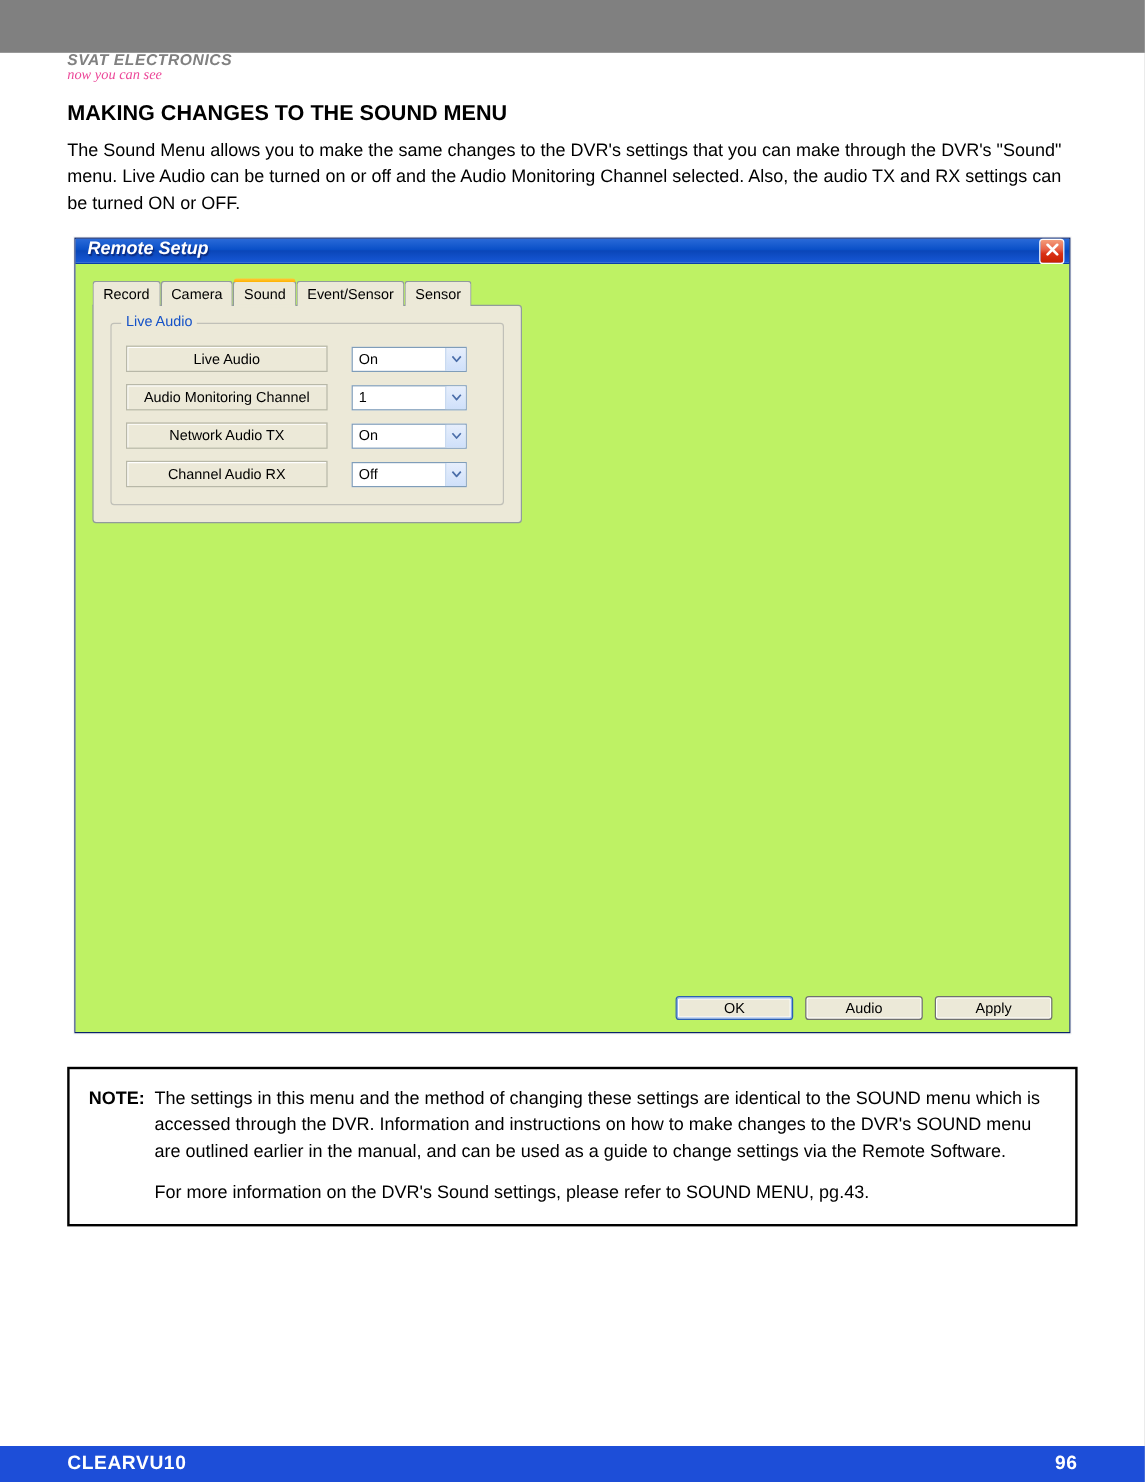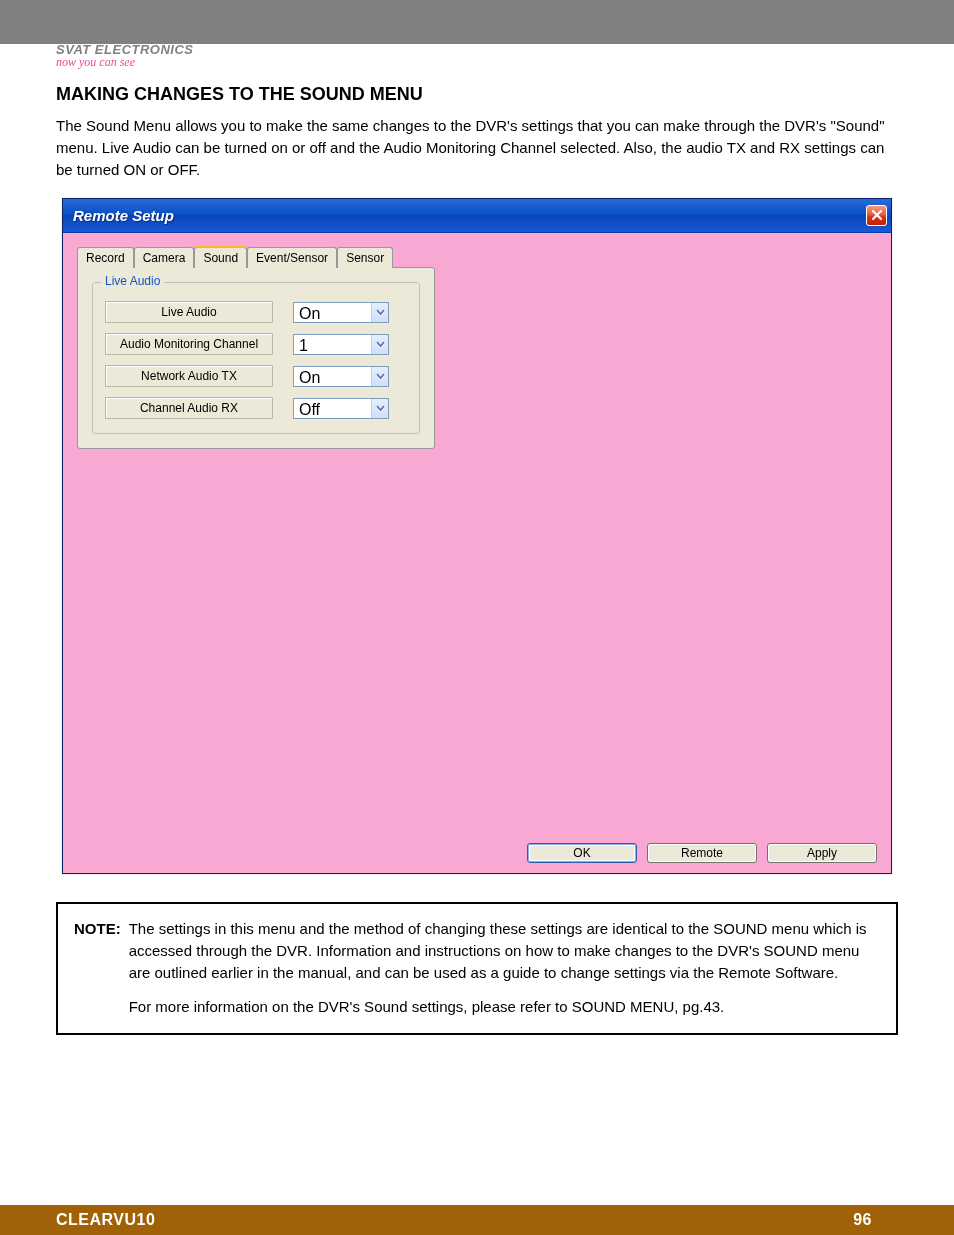--- a/index.html
+++ b/index.html
@@ -60,23 +60,22 @@
     }
     
     .dialog {
       border: 1px solid #0a246a;
       width: 830px;
       margin: 0 auto;
       box-shadow: 0 0 0 1px rgba(0,0,0,0.05);
     }
     .titlebar {
       display: flex;
-      align-items: center;
       justify-content: space-between;
-      height: 34px;
+      height: 21px;
       padding: 0 4px 0 10px;
       background: linear-gradient(to bottom, #2a6ad8 0%, #0a50c8 45%, #0a46b8 50%, #1758d6 100%);
       border-bottom: 1px solid #0840a8;
     }
     .titlebar-title {
       color: #fff;
       font-family: Tahoma, Arial, sans-serif;
       font-weight: bold;
       font-size: 15px;
       text-shadow: 1px 1px 1px rgba(10,20,80,0.6);
@@ -88,21 +87,21 @@
       border-radius: 3px;
       background: linear-gradient(to bottom, #f49c7a 0%, #e8654a 40%, #d93015 60%, #c82000 100%);
       border: 1px solid #fff;
       display: flex;
       align-items: center;
       justify-content: center;
       cursor: pointer;
     }
     .close-btn svg { width: 12px; height: 12px; }
     .dialog-body {
-      background: #f9a8d4;
+      background: #bef264;
       padding: 14px 14px 10px 14px;
       min-height: 640px;
       display: flex;
       flex-direction: column;
       justify-content: space-between;
     }
     
     .tabstrip {
       display: flex;
       align-items: flex-end;
@@ -190,21 +189,21 @@
       display: flex;
       width: 96px;
       border: 1px solid #7f9db9;
       background: #fff;
       height: 21px;
       cursor: pointer;
     }
     .combo-val {
       flex: 1;
       font-family: Tahoma, Arial, sans-serif;
-      font-size: 16px;
+      font-size: 12px;
       padding: 2px 5px 0 5px;
       color: #000;
     }
     .combo-arrow {
       width: 17px;
       background: linear-gradient(to bottom, #e6eefc 0%, #cfe0fa 100%);
       border-left: 1px solid #bcd2ee;
       display: flex;
       align-items: center;
       justify-content: center;
@@ -214,21 +213,21 @@
     .button-row {
       display: flex;
       justify-content: flex-end;
       gap: 10px;
       padding-top: 10px;
     }
     .xp-btn {
       font-family: Tahoma, Arial, sans-serif;
       font-size: 12px;
       padding: 2px 0;
-      width: 110px;
+      width: 98px;
       text-align: center;
       background: #ece9d8;
       border: 1px solid #707070;
       border-radius: 3px;
       cursor: pointer;
       box-shadow: inset 0 0 0 1px #fff;
     }
     .xp-btn.default {
       border: 1px solid #2b5fb4;
       box-shadow: inset 0 0 0 1px #89ade8, inset 0 0 0 2px #fff;
@@ -251,26 +250,26 @@
       padding-right: 8px;
       white-space: nowrap;
       text-align: right;
     }
     .note-text p { margin-bottom: 12px; }
     .note-text p:last-child { margin-bottom: 0; }
     
     .footer {
       position: absolute;
       left: 0; right: 0; bottom: 0;
-      background: #a16207;
+      background: #1d4ed8;
       color: #fff;
       display: flex;
       justify-content: space-between;
       align-items: center;
-      padding: 6px 82px 6px 56px;
+      padding: 6px 56px 6px 56px;
       font-family: 'Arial Narrow', Arial, sans-serif;
       font-stretch: condensed;
       font-weight: bold;
       font-size: 16px;
       letter-spacing: 0.5px;
     }
   </style>
 </head>
 <body>
 
@@ -357,21 +356,21 @@
                   </div>
                 </div>
               </div>
 
             </div>
           </div>
         </div>
 
         <div class="button-row">
           <div class="xp-btn default">OK</div>
-          <div class="xp-btn">Remote</div>
+          <div class="xp-btn">Audio</div>
           <div class="xp-btn">Apply</div>
         </div>
       </div>
     </div>
 
     <div class="note-box">
       <div class="note-grid">
         <div class="note-label-cell">NOTE:</div>
         <div class="note-text">
           <p>The settings in this menu and the method of changing these settings are identical to the SOUND menu which is accessed through the DVR.  Information and instructions on how to make changes to the DVR's SOUND menu are outlined earlier in the manual, and can be used as a guide to change settings via the Remote Software.</p>

